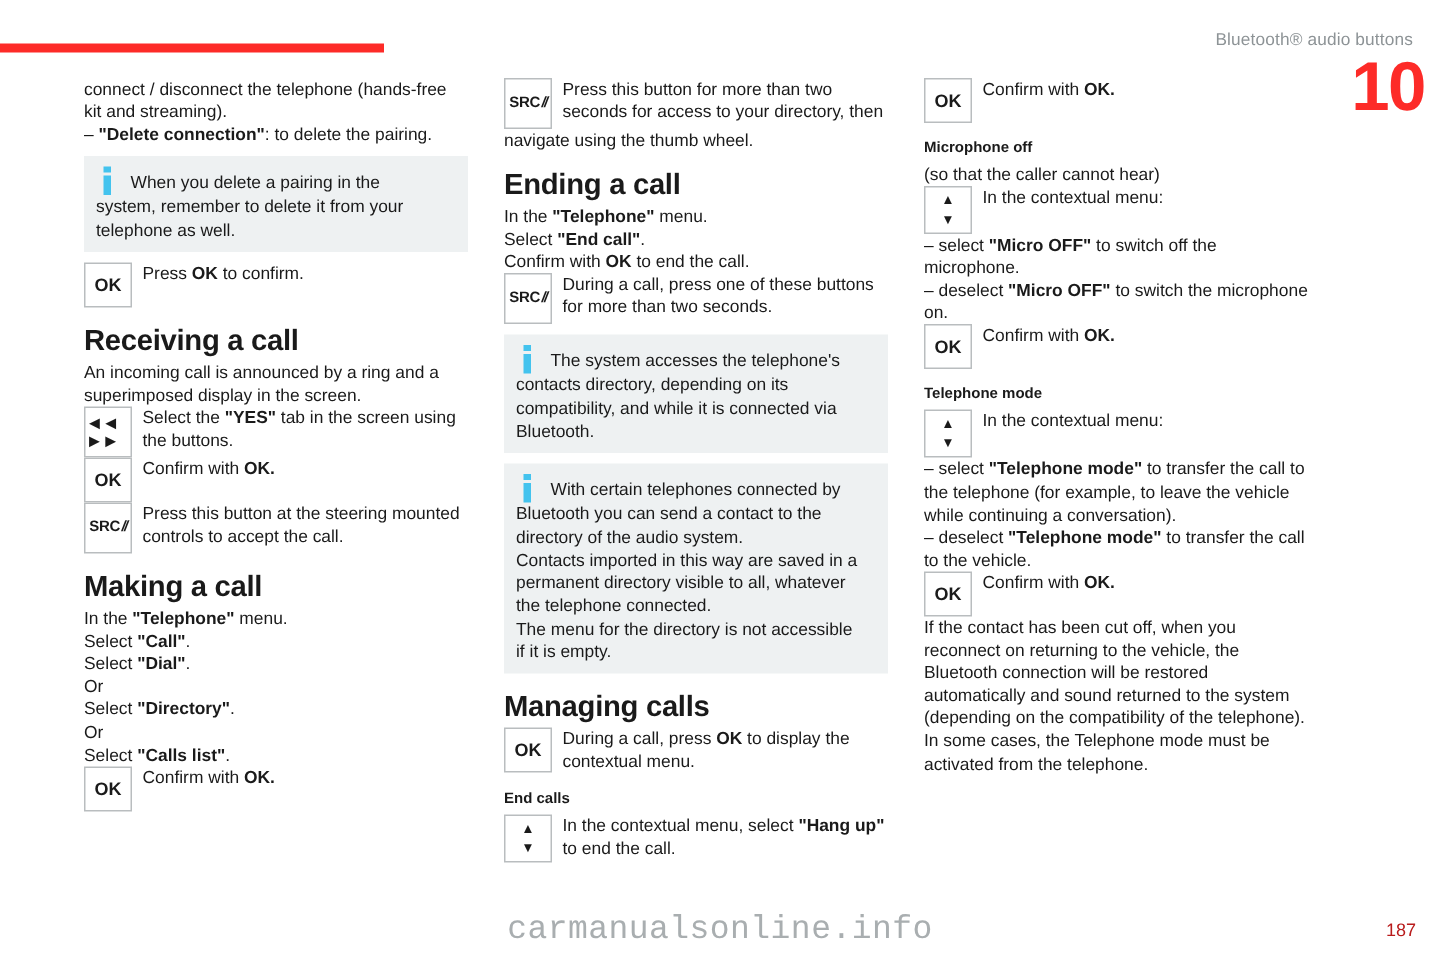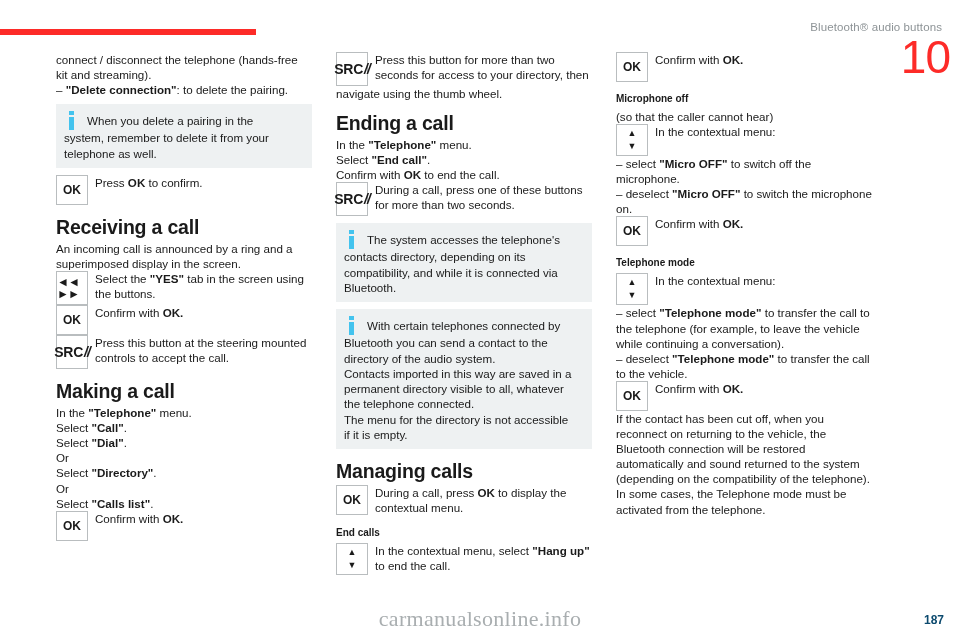--- a/index.html
+++ b/index.html
@@ -32,21 +32,21 @@
     font-size: 11.5px;
     color: #8d9396;
     letter-spacing: .1px;
     white-space: nowrap;
   }
   .chapter-num {
     position: absolute;
     right: 10px;
     top: 34px;
     font-size: 46px;
-    font-weight: normal;
+    font-weight: bold;
     color: #fd2b28;
     line-height: 1;
     letter-spacing: -1px;
   }
 
   
   .cols {
     position: absolute;
     left: 0;
     top: 52px;
@@ -135,21 +135,21 @@
     justify-content: center;
     flex-direction: column;
     font-size: 11.5px;
     font-weight: bold;
     box-sizing: border-box;
     line-height: 1;
   }
   .keybox.tall { min-height: 34px; }
   .keybox.ok { font-size: 12px; }
   .keybox.src {
-    font-size: 14px;
+    font-size: 10px;
     letter-spacing: -.2px;
     justify-content: center;
   }
   .keybox.src .src-glyph {
     font-style: italic;
     font-weight: bold;
     letter-spacing: -1px;
     margin-left: 1px;
   }
   .keybox.seek {
@@ -166,33 +166,33 @@
 
   .pad-top-2 { padding-top: 2px; }
   .pad-top-4 { padding-top: 4px; }
 
   
   .page-num {
     position: absolute;
     right: 16px;
     bottom: 13px;
     font-size: 12px;
-    color: #0c4a6e;
-    font-weight: bold;
+    color: #b91c1c;
+    font-weight: normal;
   }
   .watermark {
     position: absolute;
     left: 0;
     bottom: 8px;
     width: 960px;
     text-align: center;
     font-size: 22px;
     color: #a9aeb0;
     letter-spacing: .3px;
-    font-family: Liberation Serif, serif;
+    font-family: Liberation Mono, monospace;
   }
 </style>
 </head>
 <body>
 
 <div class="red-rule"></div>
 <div class="header-title">Bluetooth® audio buttons</div>
 <div class="chapter-num">10</div>
 
 <div class="cols">

